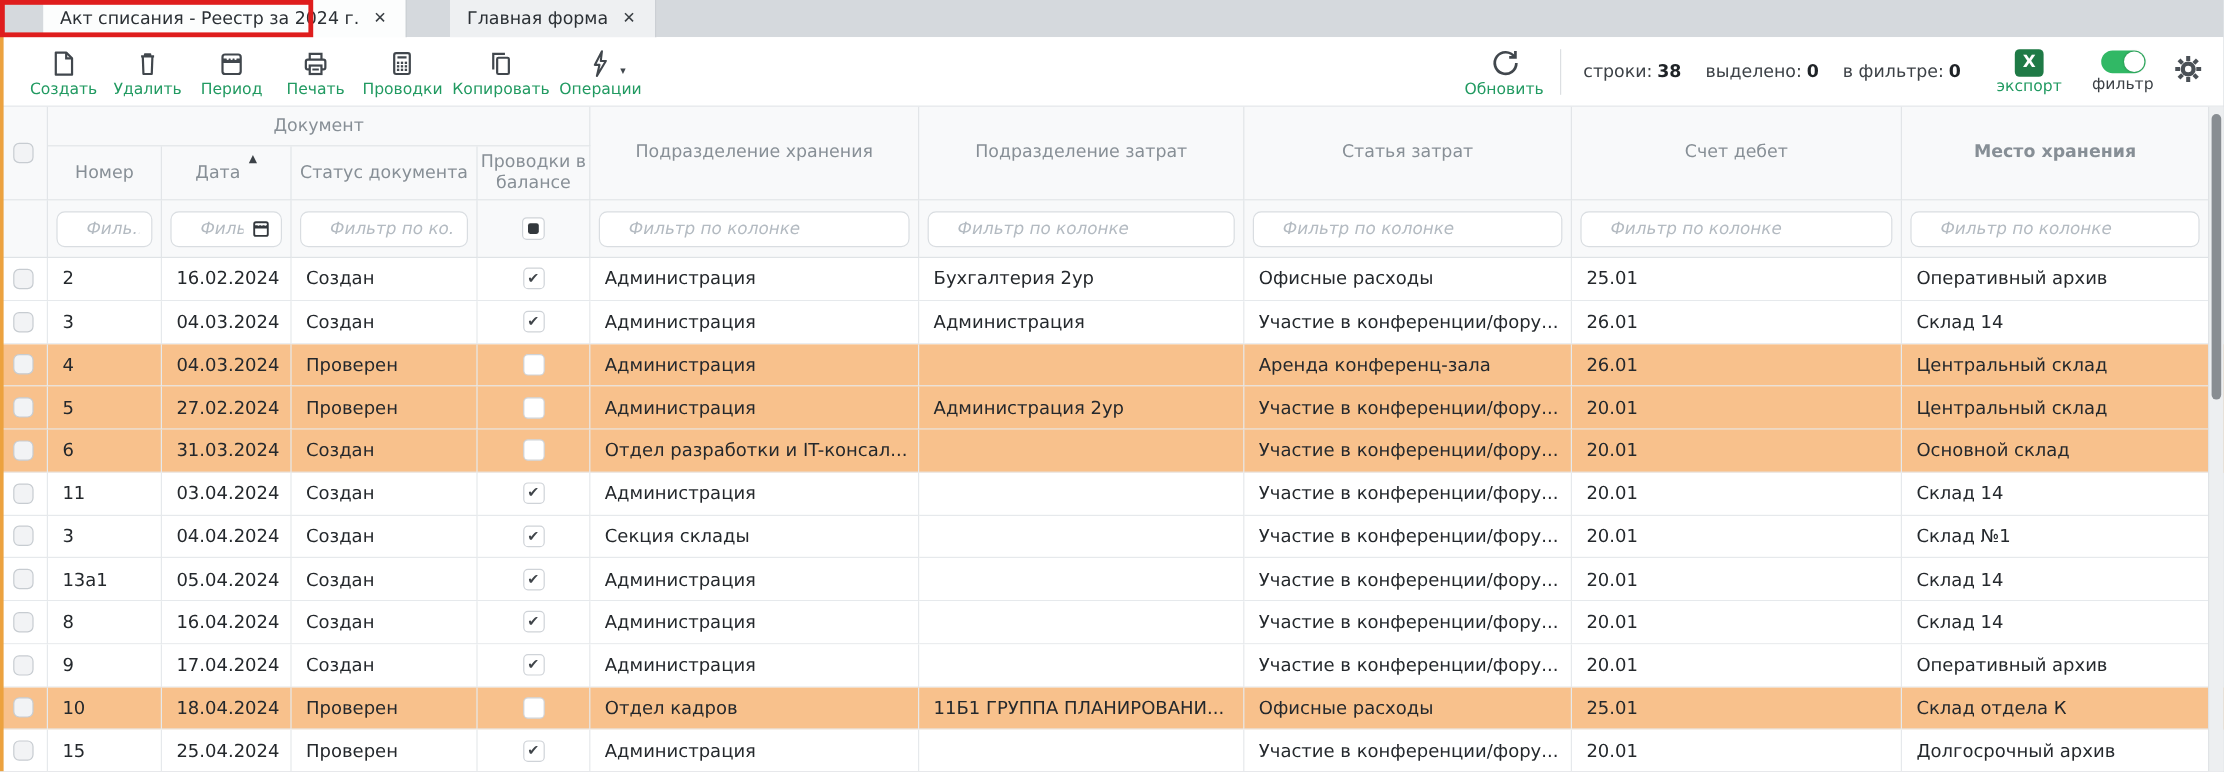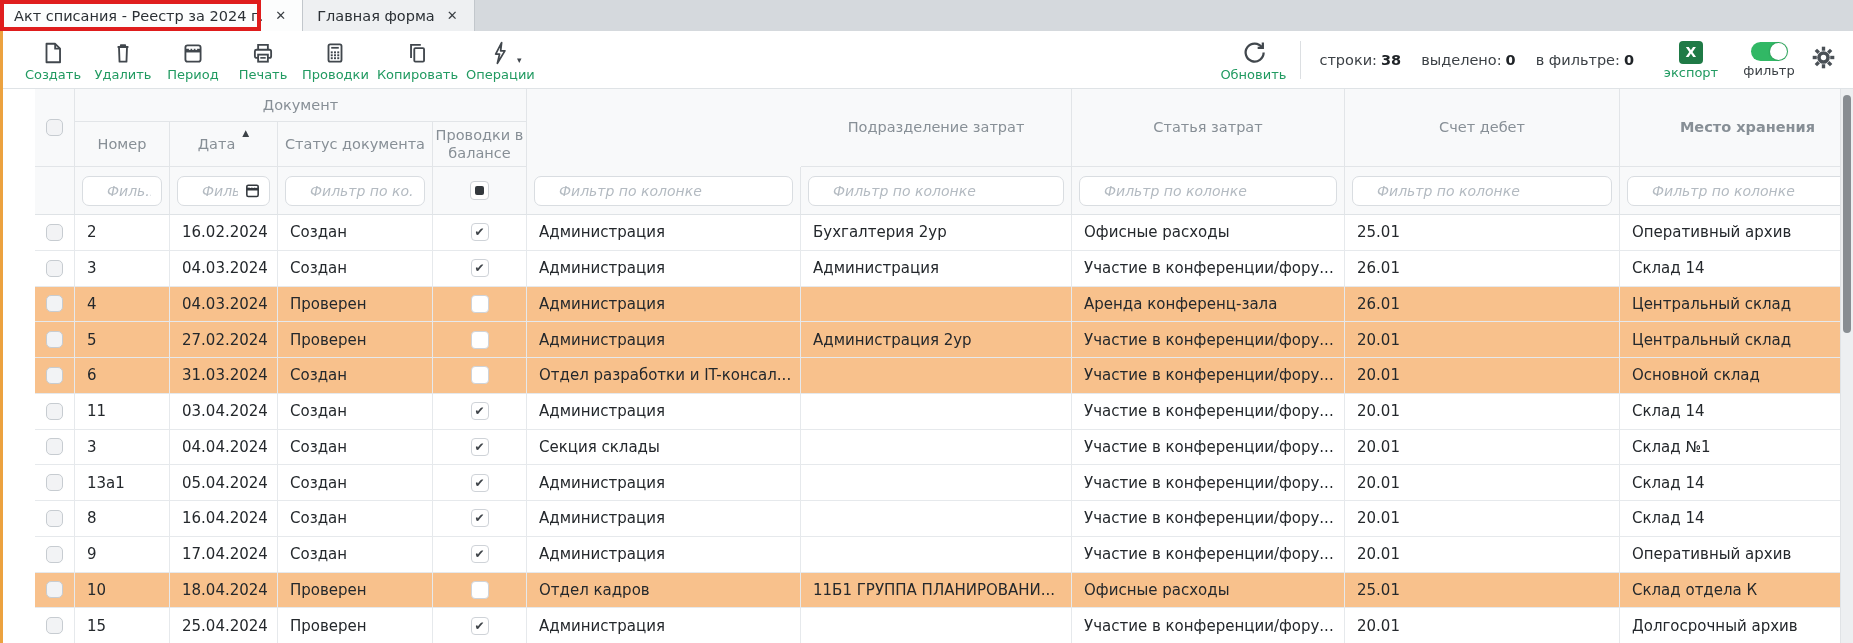--- a/index.html
+++ b/index.html
@@ -2,21 +2,21 @@
 <html style="--accent_green: #219a61; --excel_green: #1f7a46; --toggle_green: #31b865; --row_highlight: #f8c18c; --annotation_red: #df1d1d;"><head>
 <meta charset="utf-8">
 <style>
   html,body{margin:0;padding:0;background:#c9ced3;}
   .app{position:relative;width:1853px;height:643px;overflow:hidden;background:#fff;
        font-family:"DejaVu Sans","Liberation Sans",sans-serif;color:#24282c;}
 
   
   .tabbar{height:31px;background:#d5d9dd;display:flex;align-items:stretch;}
   .tab{display:flex;align-items:center;gap:10px;padding:0 14px;font-size:14.5px;color:#2b3035;
-       background:#fcfdfd;border-right:1px solid #c2c7cc;cursor:pointer;white-space:nowrap;}
+       background:#fcfdfd;border-right:1px solid #c2c7cc;cursor:pointer;white-space:nowrap;margin-left:36px;}
   .tab.inactive{background:#eef0f2;}
   .tab .x{font-size:13px;font-weight:bold;color:#3a3f44;padding:0 2px;cursor:pointer;}
   .annotation{position:absolute;left:0;top:0;width:261px;height:31px;border:4px solid var(--annotation_red);
        box-sizing:border-box;z-index:50;pointer-events:none;}
   .edge-stripe{position:absolute;left:0;top:0;width:3px;height:643px;background:#eca23f;z-index:40;}
 
   
   .toolbar{height:57px;background:#fff;display:flex;align-items:center;padding-left:22px;box-sizing:border-box;}
   .tb{display:flex;flex-direction:column;align-items:center;justify-content:center;gap:2px;
       min-width:62px;cursor:pointer;user-select:none;}
@@ -31,21 +31,21 @@
   .excel-btn .xbox{width:24px;height:23px;background:var(--excel_green);border-radius:4px;color:#fff;
       font-weight:bold;font-size:14px;display:flex;align-items:center;justify-content:center;}
   .toggle-btn .pill{width:37px;height:19px;border-radius:10px;background:var(--toggle_green);position:relative;}
   .toggle-btn .knob{position:absolute;right:1px;top:1px;width:17px;height:17px;border-radius:50%;background:#fff;
       box-shadow:0 0 2px rgba(0,0,0,.35);}
   .toggle-btn .lbl2{font-size:13px;color:#3b4045;}
   .gear{margin:0 16px 0 10px;cursor:pointer;}
 
   
   :root{--cols:40px 95px 108px 155px 94px 274px 271px 273px 275px 255px;}
-  .table-area{position:relative;height:555px;border-top:1px solid #dfe3e6;padding-left:35px;}
+  .table-area{position:relative;height:555px;border-top:1px solid #dfe3e6;}
   .thead-grid{display:grid;grid-template-columns:var(--cols);grid-template-rows:33px 45px;background:#f8f9fa;}
   .hcell{border-right:1px solid #e2e5e8;border-bottom:1px solid #e2e5e8;display:flex;align-items:center;
       justify-content:center;color:#878f96;font-size:14.5px;text-align:center;line-height:1.25;overflow:hidden;}
   .sel-hcell{grid-column:1;grid-row:1/3;}
   .group-cell{grid-column:2/6;grid-row:1;}
   .span2{grid-row:1/3;}
   .c6{grid-column:6;} .c7{grid-column:7;} .c8{grid-column:8;} .c9{grid-column:9;} .c10{grid-column:10;border-right:none;font-weight:bold;}
   .r2{grid-row:2;}
   .sort{font-size:9px;color:#3c4247;margin-left:7px;align-self:flex-start;margin-top:6px;}
 
@@ -225,20 +225,21 @@
         <span class="cb sel"></span>
       </div>
       <div class="hcell group-cell">Документ</div>
       <div class="hcell r2" style="grid-column:2;">Номер</div>
       <div class="hcell r2" style="grid-column:3;">
         <span>Дата</span>
         <span class="sort">▲</span>
       </div>
       <div class="hcell r2" style="grid-column:4;">Статус документа</div>
       <div class="hcell r2" style="grid-column:5;">Проводки в балансе</div>
+      <div class="hcell span2 c6">Подразделение хранения</div>
       <div class="hcell span2 c7">Подразделение затрат</div>
       <div class="hcell span2 c8">Статья затрат</div>
       <div class="hcell span2 c9">Счет дебет</div>
       <div class="hcell span2 c10">Место хранения</div>
     </div>
     <div class="filter-row" id="filter-row">
         <div class="fcell"></div>
         <div class="fcell">
           <div class="finput">
             <input type="text" placeholder="Филь..." style="">

